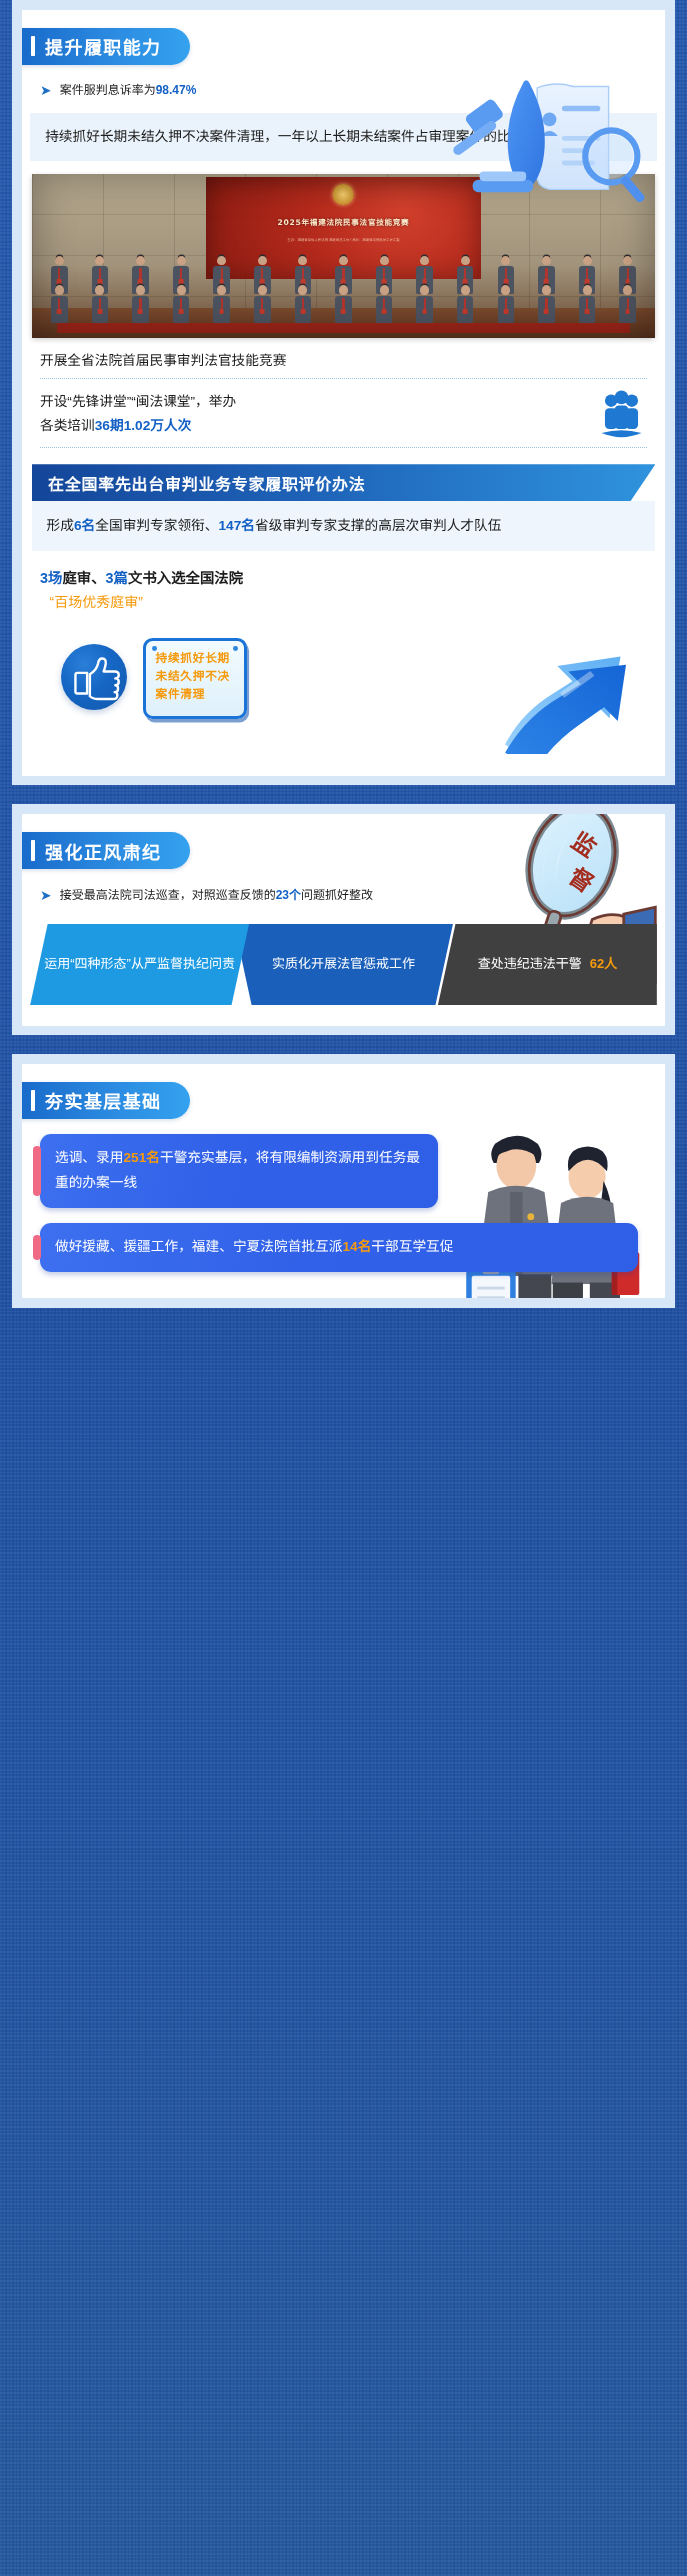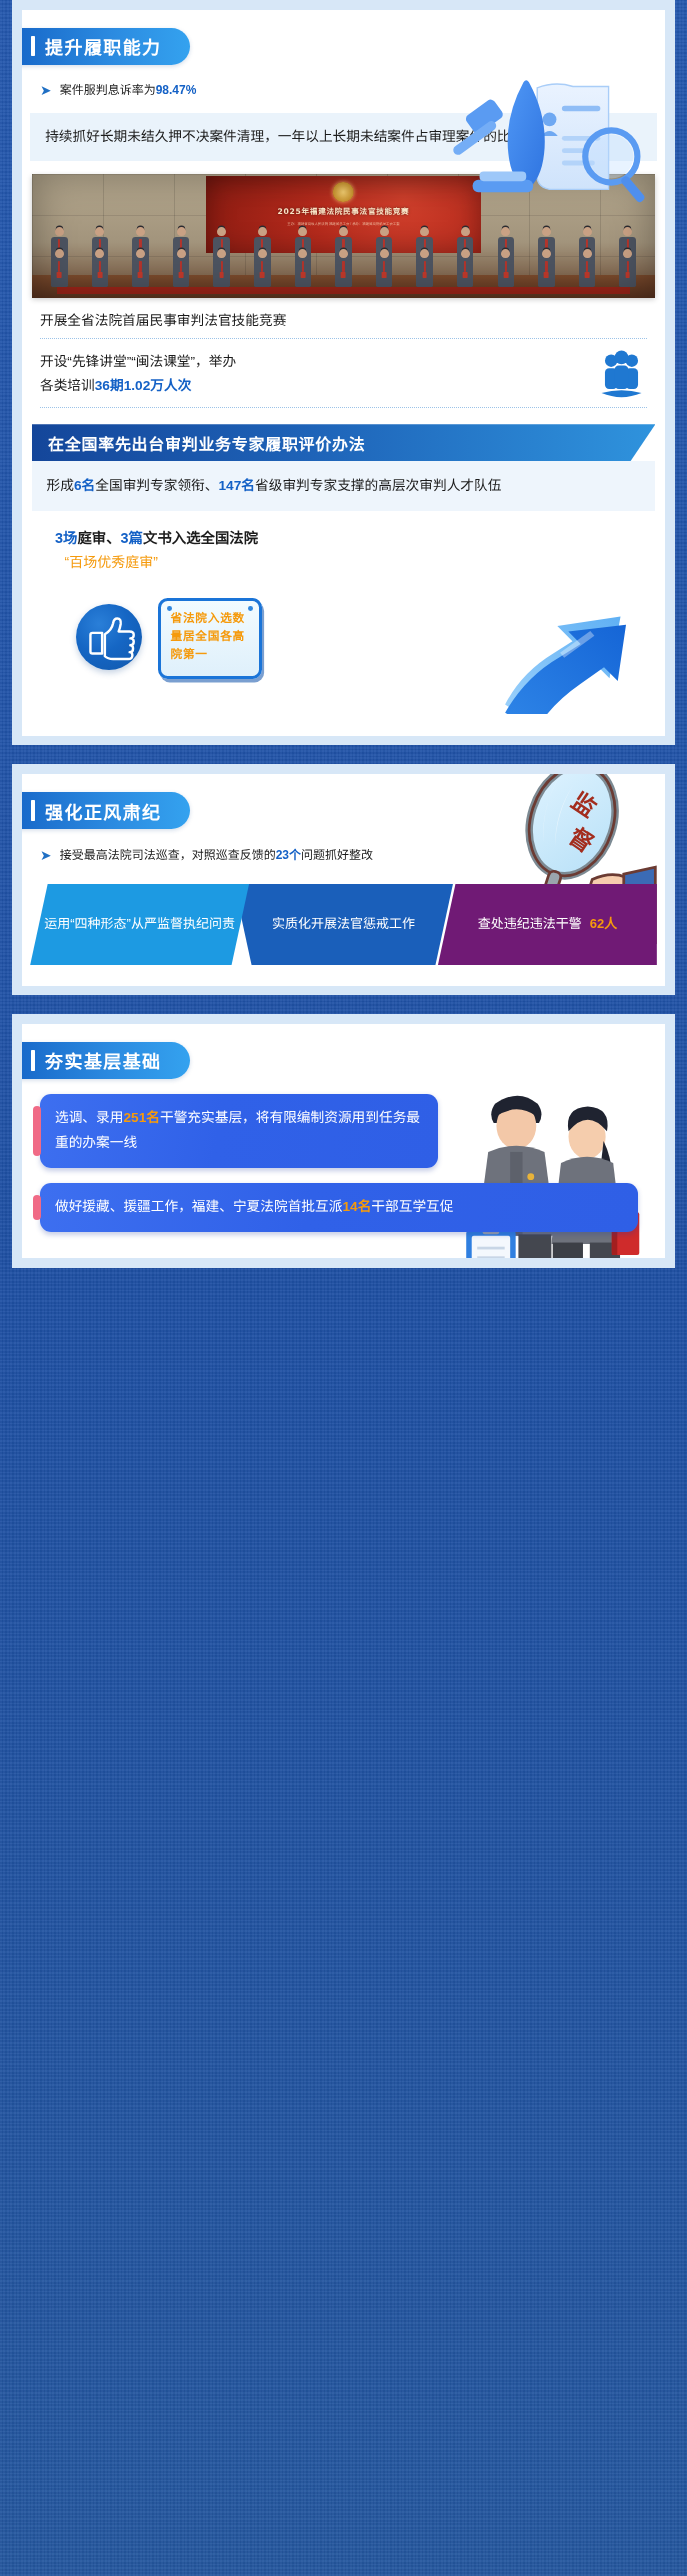--- a/index.html
+++ b/index.html
@@ -68,21 +68,21 @@
     background:#eaf3fb;
     margin:11px 8.2px 0 8.2px;
     padding:12.4px 15px;
     font-size:13.7px; line-height:1.75; color:#1c1c1c; font-weight:500;
     text-align:justify;
   }
 
   
   .photo-wrap{ margin:12.4px 9.6px 0 9.6px; position:relative; }
   .photo{
-    width:100%; height:124px; position:relative; overflow:hidden;
+    width:100%; height:164px; position:relative; overflow:hidden;
     background:linear-gradient(180deg,#b6a98f 0%,#a2947c 55%,#6b4a33 100%);
     box-shadow:0 2.1px 5.5px rgba(0,0,0,.22);
   }
   .photo .wallgrid{
     position:absolute; inset:0;
     background-image:
       repeating-linear-gradient(90deg, rgba(0,0,0,.12) 0 0.7px, transparent 0.7px 71px),
       repeating-linear-gradient(0deg, rgba(0,0,0,.10) 0 0.7px, transparent 0.7px 41px);
   }
   .photo .screen{
@@ -169,21 +169,21 @@
   
   .pill{
     margin:20.6px 9.6px 0 9.6px; height:34px; border-radius:18px;
     background:linear-gradient(90deg,#0d3f91 0%,#1558a8 40%,#2e8fd2 100%);
     display:flex; align-items:center; justify-content:center;
     box-shadow:0 1.4px 3.4px rgba(10,50,110,.25);
   }
   .pill .t{ color:#fff; font-weight:bold; font-size:15px; letter-spacing:0.7px;}
 
   
-  .hl{ position:relative; padding:15px 18px 0 33px; }
+  .hl{ position:relative; padding:15px 18px 0 18px; }
   .hl .l1{ font-size:14.4px; font-weight:bold; color:#1c1c1c; line-height:1.7;}
   .hl .q{ font-size:14px; font-weight:normal; color:#f59a0c; line-height:1.75; padding-left:9.6px;}
 
   .graphic{ position:relative; height:131px; margin-top:4.1px;}
   .thumb{
     position:absolute; left:20.6px; top:25px; width:66px; height:66px; border-radius:50%;
     background:radial-gradient(circle at 35% 30%,#2a7fd8 0%,#1566c4 45%,#1258ab 100%);
     box-shadow:0 2.7px 6.9px rgba(20,70,140,.25);
   }
   .sign{
@@ -208,21 +208,21 @@
 
   
   .cols{ display:flex; margin:18px 8.2px 20.6px 8.2px; height:81px; }
   .col{
     flex:1; display:flex; align-items:center; justify-content:center;
     color:#fff; font-size:13px; font-weight:500; text-align:center; line-height:1.45;
     padding:0 5.5px;
   }
   .col.c1{ background:#1a5fba; clip-path:polygon(0 0,100% 0,92% 100%,8% 100%); margin-right:-15px;}
   .col.c2{ background:#1d9ae2; clip-path:polygon(8% 0,100% 0,92% 100%,0 100%); margin-right:-15px; z-index:2;}
-  .col.c3{ background:#701a75; clip-path:polygon(8% 0,100% 0,100% 100%,0 100%);gap:8px; }
+  .col.c3{ background:#404040; clip-path:polygon(8% 0,100% 0,100% 100%,0 100%);gap:8px; }
   .col .num-orange{ color:#f59a0c; font-weight:bold; }
 
   
   .msg{
     position:relative; margin:15px 11px 0 18px; border-radius:11px;
     background:linear-gradient(100deg,#3d6ff0 0%,#3061e8 45%,#2f5fe6 100%);
     padding:12.4px 13.7px 12.4px 15px;
     color:#fff; font-size:13.7px; line-height:1.8; font-weight:500;
     box-shadow:0 2.1px 5.5px rgba(30,60,160,.25);
     z-index:3;
@@ -479,21 +479,21 @@
           <div class="thumb">
             <svg viewBox="0 0 96 96" width="66" height="66" aria-hidden="true">
               <path d="M24 42 h14 v30 h-14 a3 3 0 0 1 -3 -3 v-24 a3 3 0 0 1 3 -3z" fill="none" stroke="#ffffff" stroke-width="3.5" stroke-linejoin="round"></path>
               <path d="M42 44 q10 -6 12 -16 q1 -7 6 -7 q6 0 5 8 q-1 6 -3 11 h16 q6 0 6 5 q0 5 -5 5 q5 0 5 5 q0 5 -5 5 q4 0 4 5 q0 5 -5 5 q4 0 4 4.5 q0 5.5 -6 5.5 h-22 q-8 0 -12 -4z" fill="none" stroke="#ffffff" stroke-width="3.5" stroke-linejoin="round"></path>
             </svg>
           </div>
 
           <div class="sign">
             <span class="dot"></span>
             <span class="dot r"></span>
-            <div class="t">省法院入选数量居全国各高院第一</div>
+            <div class="t">持续抓好长期未结久押不决案件清理</div>
           </div>
 
           <div class="arrow">
             <svg viewBox="0 0 190 230" width="131" height="158" aria-hidden="true">
               <defs>
                 <linearGradient id="ag" x1="0" y1="1" x2="1" y2="0">
                   <stop offset="0" stop-color="#2f86e8"></stop>
                     <stop offset="1" stop-color="#1565d6"></stop>
                 </linearGradient>
                 <linearGradient id="ag2" x1="0" y1="1" x2="1" y2="0">

